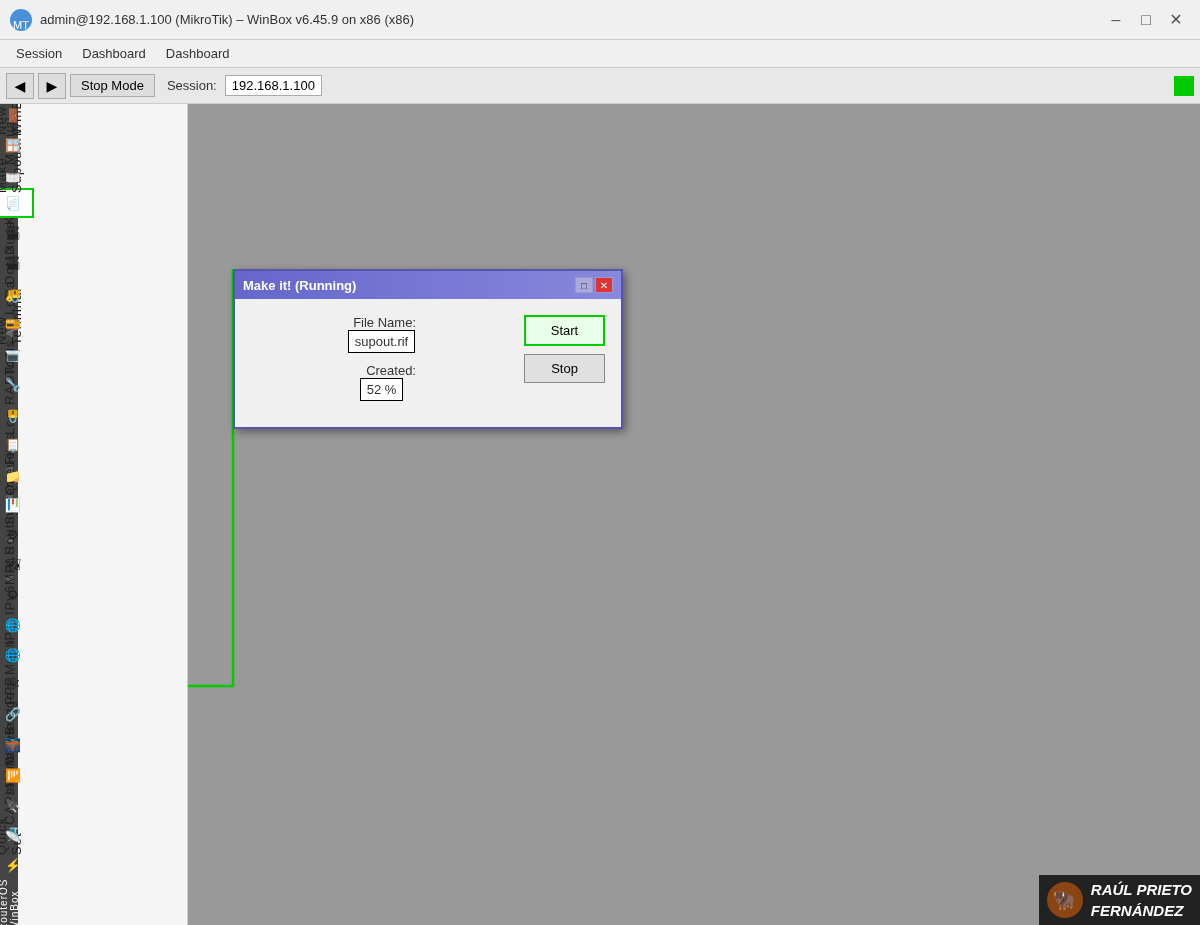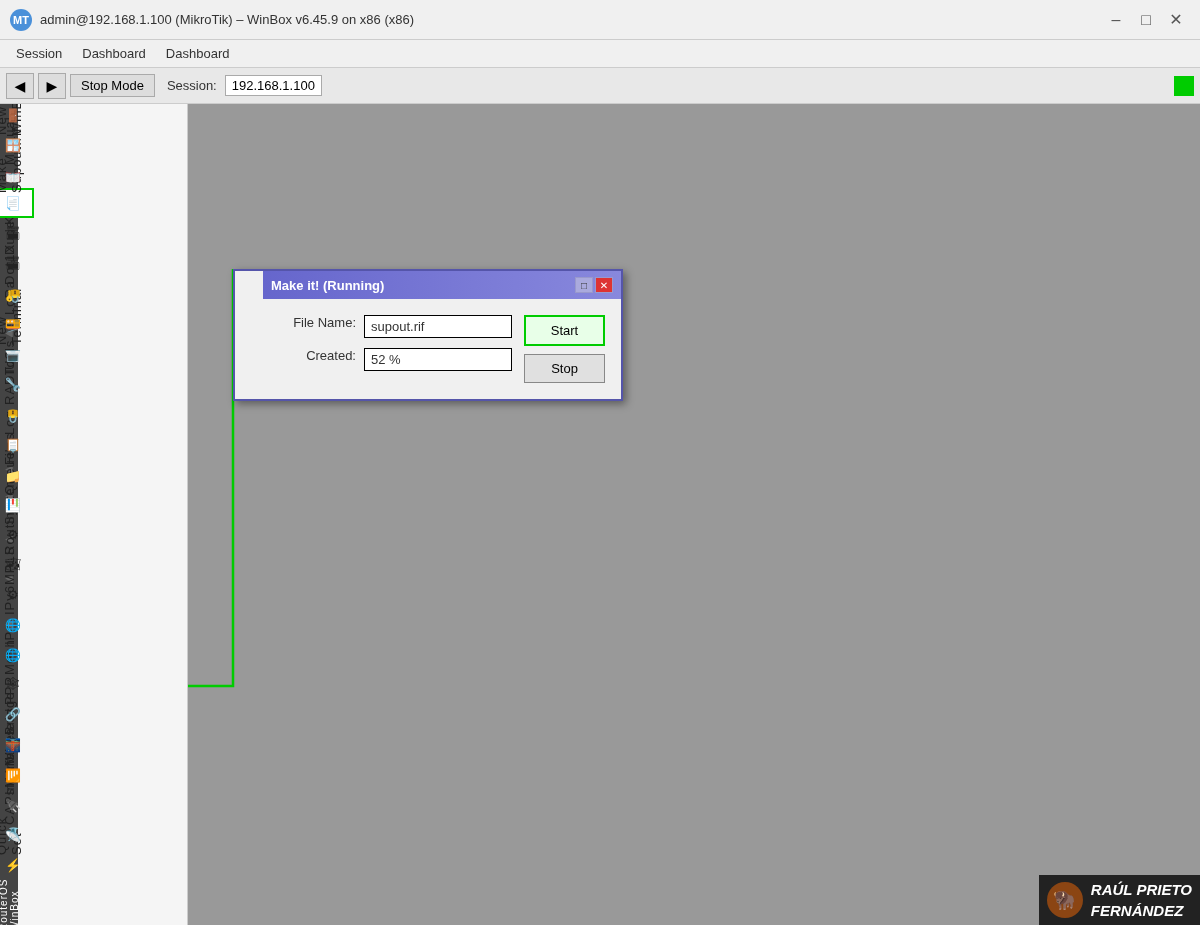--- a/index.html
+++ b/index.html
@@ -23,25 +23,25 @@
       border-bottom: 1px solid #ccc;
       user-select: none;
     }
     .title-bar-icon {
       width: 22px;
       height: 22px;
       margin-right: 8px;
       background: #4a90d9;
       border-radius: 50%;
       display: flex;
-      align-items: center;
+      align-items: flex-end;
       justify-content: center;
       color: white;
       font-size: 11px;
-      font-weight: bold;
+      font-weight: normal;
     }
     .title-bar-text {
       flex: 1;
       font-size: 13px;
       color: #333;
     }
     .title-bar-controls {
       display: flex;
       gap: 2px;
     }
@@ -175,21 +175,20 @@
 
     
     .dialog {
       position: absolute;
       top: 165px;
       left: 45px;
       width: 390px;
       background: #f0f0f0;
       border: 2px solid #5555aa;
       box-shadow: 3px 3px 8px rgba(0,0,0,0.4);
-      padding-left: 28px;
     }
     .dialog-titlebar {
       background: linear-gradient(to right, #6666cc, #8888dd);
       color: white;
       padding: 4px 8px;
       display: flex;
       align-items: center;
       justify-content: space-between;
       height: 28px;
     }
@@ -220,21 +219,23 @@
     .dialog-content {
       padding: 16px;
       display: flex;
       gap: 12px;
     }
     .dialog-fields {
       flex: 1;
     }
     .dialog-field {
       display: flex;
+      align-items: center;
       margin-bottom: 10px;
+      flex-direction: column;
     }
     .field-label {
       width: 85px;
       text-align: right;
       padding-right: 8px;
       font-size: 13px;
       color: #333;
     }
     .field-value {
       flex: 1;

